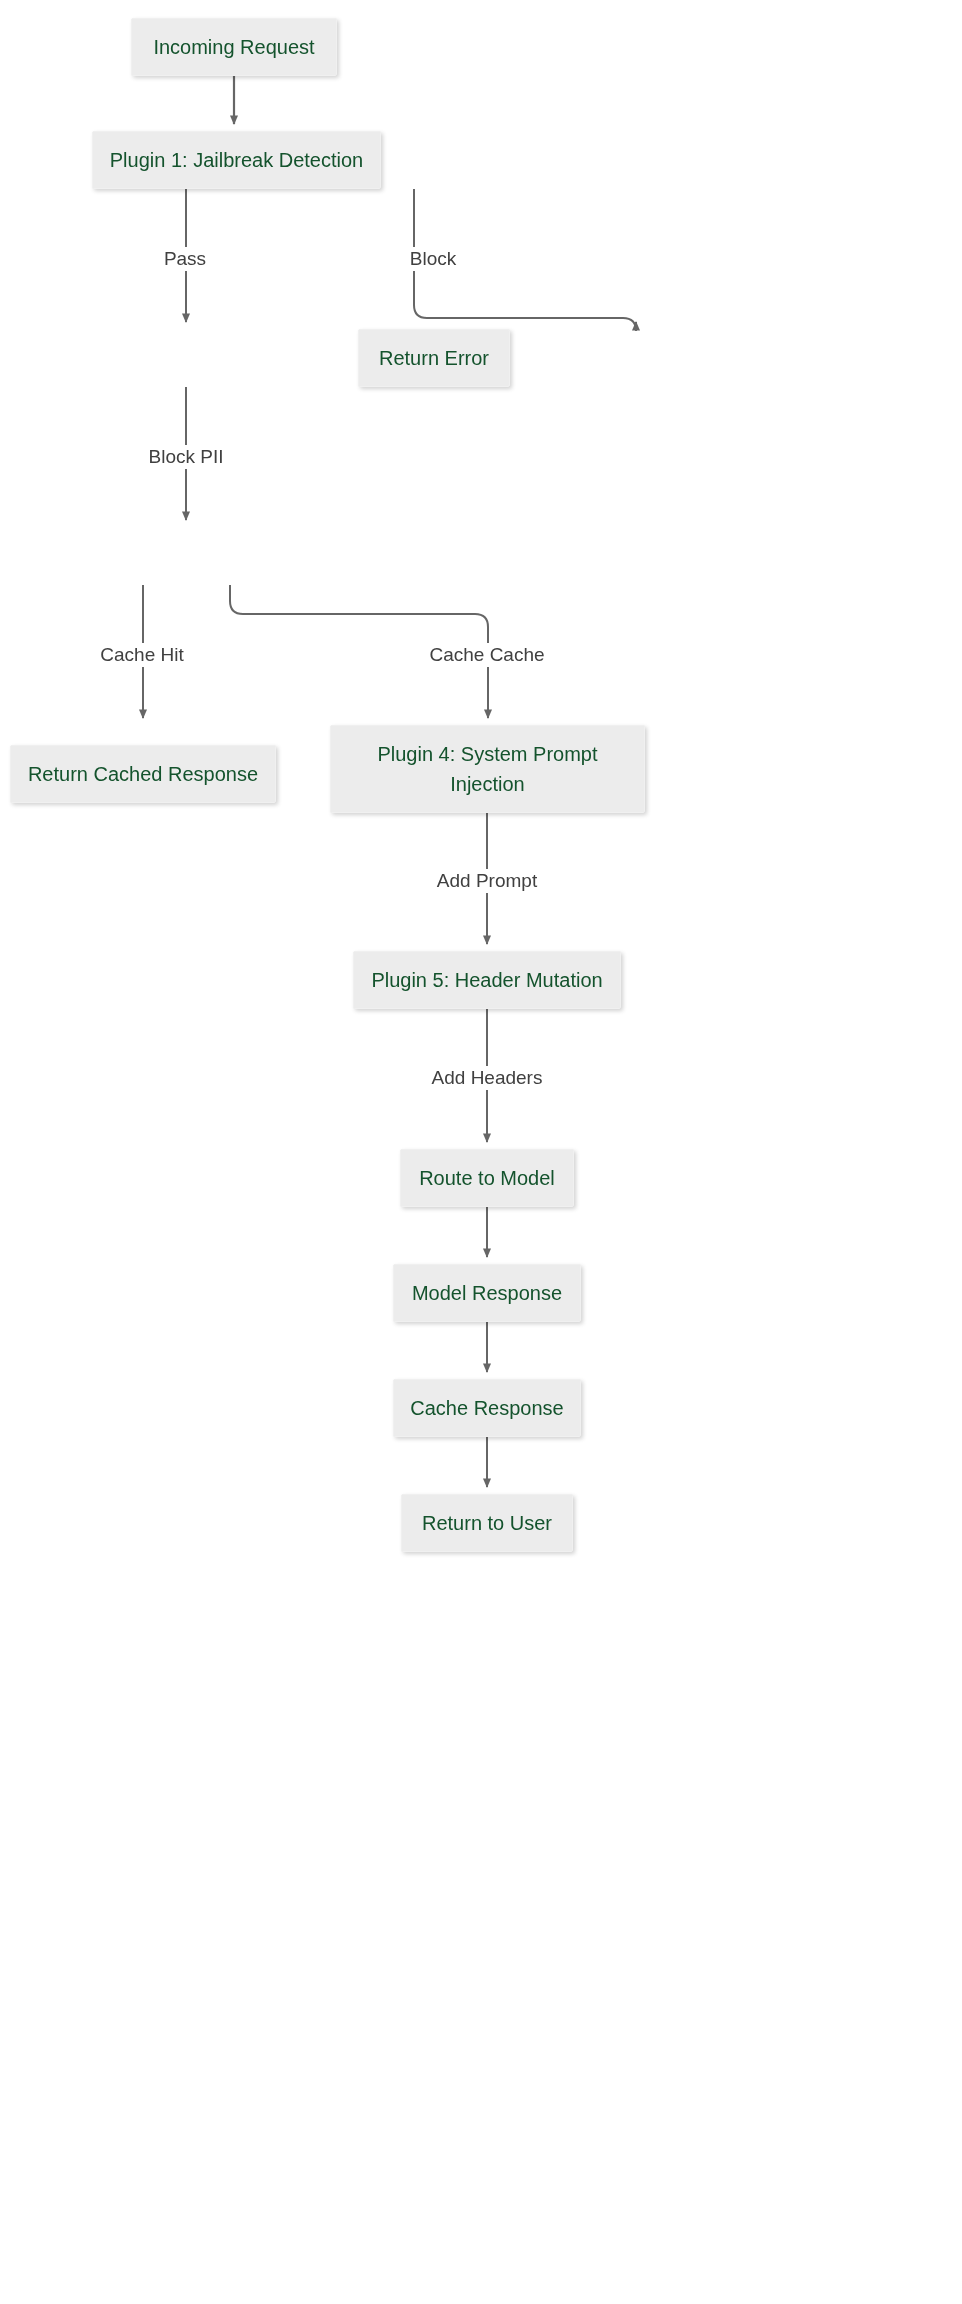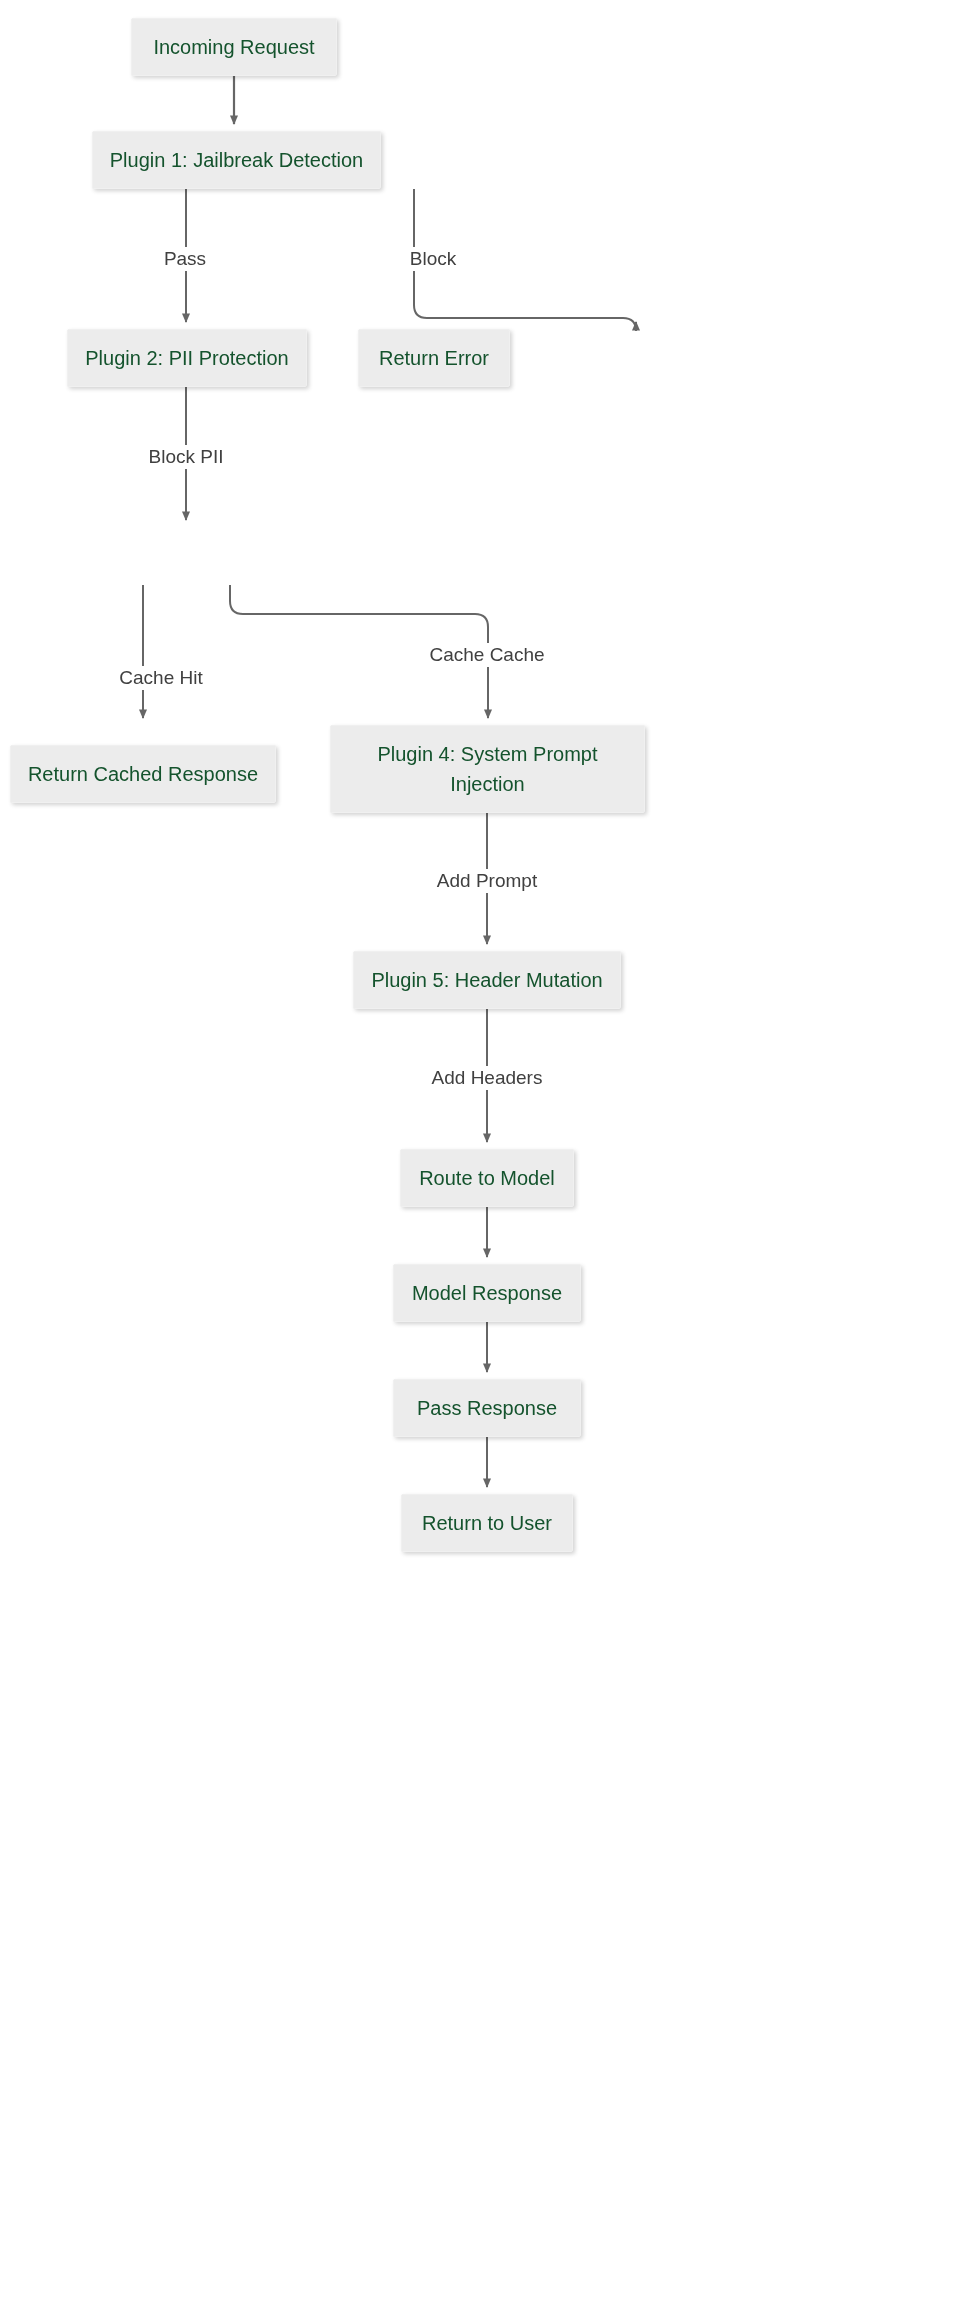--- a/index.html
+++ b/index.html
@@ -71,31 +71,30 @@
 
     <path d="M487,1207 L487,1257" fill="none" stroke="#666666" stroke-width="2" marker-end="url(#arrowhead)"></path>
 
     <path d="M487,1322 L487,1372" fill="none" stroke="#666666" stroke-width="2" marker-end="url(#arrowhead)"></path>
 
     <path d="M487,1437 L487,1487" fill="none" stroke="#666666" stroke-width="2" marker-end="url(#arrowhead)"></path>
   </svg>
 
   <div class="node" id="n-incoming" style="left: 131px; top: 18px; width: 206px; height: 58px;">Incoming Request</div>
   <div class="node" id="n-plugin1" style="left: 92px; top: 131px; width: 289px; height: 58px;">Plugin 1: Jailbreak Detection</div>
-  <div class="node" id="n-plugin2" style="left: 67px; top: 329px; width: 240px; height: 58px;">Plugin 2: PII Protection</div>
   <div class="node" id="n-return-error" style="left: 358px; top: 329px; width: 152px; height: 58px;">Return Error</div>
   <div class="node" id="n-return-cached" style="left: 10px; top: 745px; width: 266px; height: 58px; text-align: right;">Return Cached Response</div>
   <div class="node" id="n-plugin4" style="left: 330px; top: 725px; width: 315px; height: 88px;">Plugin 4: System Prompt Injection</div>
   <div class="node" id="n-plugin5" style="left: 353px; top: 951px; width: 268px; height: 58px;">Plugin 5: Header Mutation</div>
   <div class="node" id="n-route-model" style="left: 400px; top: 1149px; width: 174px; height: 58px;">Route to Model</div>
   <div class="node" id="n-model-resp" style="left: 393px; top: 1264px; width: 188px; height: 58px;">Model Response</div>
-  <div class="node" id="n-cache-resp" style="left: 393px; top: 1379px; width: 188px; height: 58px;">Pass Response</div>
+  <div class="node" id="n-cache-resp" style="left: 393px; top: 1379px; width: 188px; height: 58px;">Cache Response</div>
   <div class="node" id="n-return-user" style="left: 401px; top: 1494px; width: 172px; height: 58px;">Return to User</div>
 
   <div class="edge-label" id="l-pass" style="left: 185px; top: 259px;">Pass</div>
   <div class="edge-label" id="l-block" style="left: 433px; top: 259px;">Block</div>
   <div class="edge-label" id="l-redact" style="left: 186px; top: 457px;">Block PII</div>
-  <div class="edge-label" id="l-cache-hit" style="left: 142px; top: 678px; margin-left: 19px;">Cache Hit</div>
+  <div class="edge-label" id="l-cache-hit" style="left: 142px; top: 655px;">Cache Hit</div>
   <div class="edge-label" id="l-cache-miss" style="left: 487px; top: 655px;">Cache Cache</div>
   <div class="edge-label" id="l-add-prompt" style="left: 487px; top: 881px;">Add Prompt</div>
   <div class="edge-label" id="l-add-headers" style="left: 487px; top: 1078px;">Add Headers</div>
 
 </div>
 
 </body></html>

